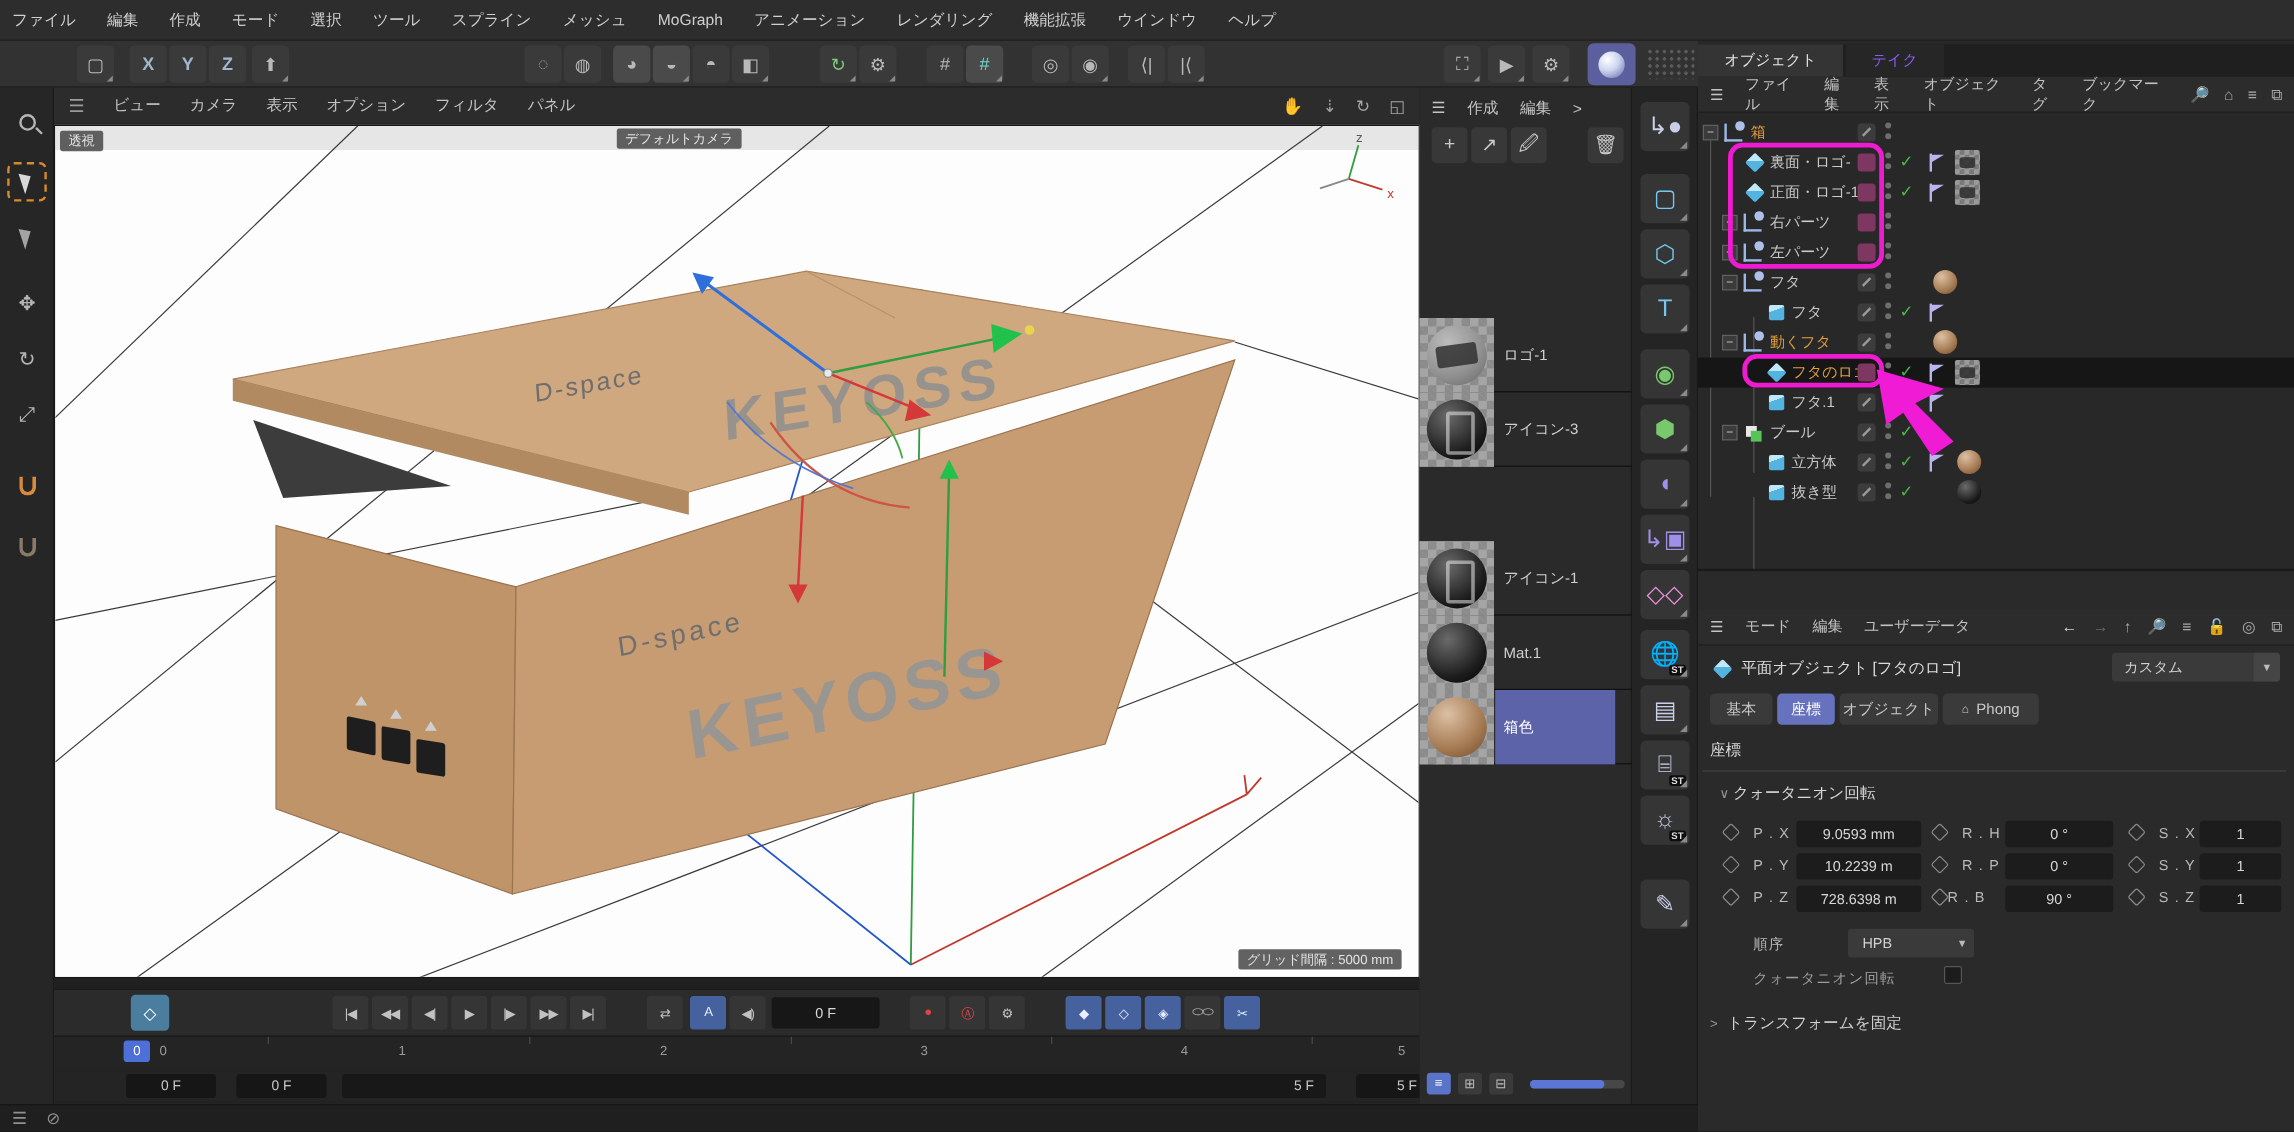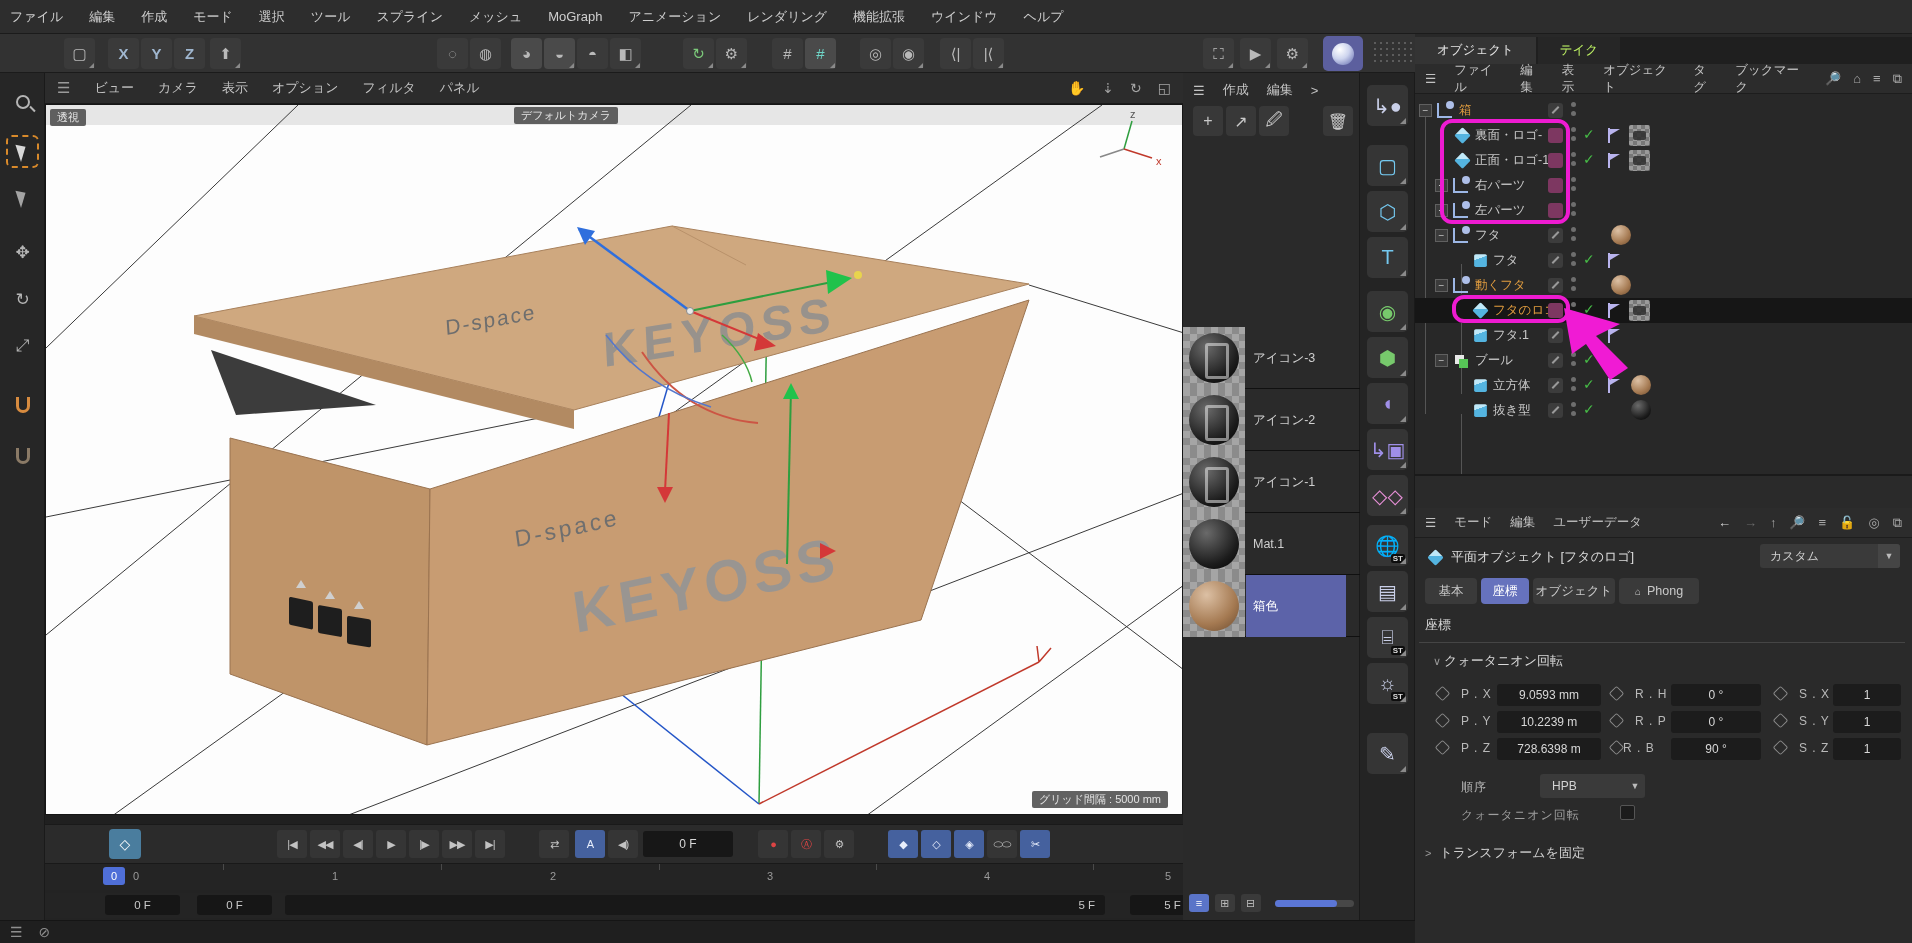--- a/index.html
+++ b/index.html
@@ -82,21 +82,21 @@
   
   .strip{left:1360px;top:73px;width:55px;height:847px;background:#242424;border-right:1px solid #1a1a1a;}
   .sico{position:absolute;left:7px;width:41px;height:41px;background:#353535;border-radius:5px;display:flex;align-items:center;justify-content:center;font-size:20px;}
   .sico .sub{position:absolute;right:2px;bottom:2px;width:0;height:0;border-left:6px solid transparent;border-bottom:6px solid #8a8a8a;}
   .stbadge{position:absolute;right:3px;bottom:3px;background:#0d0d0d;color:#ddd;font-size:8px;padding:0 2px;border-radius:2px;font-weight:bold;}
   .c-blue{color:#74c8ef;} .c-green{color:#77c96c;} .c-purple{color:#9f8fe8;} .c-pink{color:#e890d8;} .c-gray{color:#c9cfe8;}
 
   
   .rightpanel{left:1415px;top:34px;width:497px;height:909px;background:#282828;}
   .omtabs{position:absolute;left:0;top:3px;width:497px;height:27px;background:#1f1f1f;display:flex;}
-  .omtab{padding:5px 22px;font-size:12.5px;color:#bef264;background:#262626;margin-right:2px;}
+  .omtab{padding:5px 22px;font-size:12.5px;color:#8b5cf6;background:#262626;margin-right:2px;}
   .omtab.on{background:#343434;color:#e4e4e4;}
   .ommenu{position:absolute;left:0;top:30px;width:497px;height:30px;display:flex;gap:18px;align-items:center;padding-left:10px;font-size:12.5px;color:#c2c2c2;background:#2c2c2c;border-bottom:1px solid #1d1d1d;}
   .ommenu .right{margin-left:auto;display:flex;gap:12px;padding-right:10px;color:#a8a8a8;font-size:13px;}
   .otree{position:absolute;left:0;top:60px;width:497px;height:380px;background:#282828;}
   .orow{position:absolute;left:0;width:497px;height:25px;}
   .orow .exp{position:absolute;top:6px;width:13px;height:13px;background:#3b3b3b;border:1px solid #606060;color:#c9c9c9;font-size:10px;line-height:11px;text-align:center;}
   .oname{position:absolute;top:4px;font-size:12.5px;color:#c9c9c9;white-space:nowrap;}
   .c-or{color:#e09c3f;}
   .oi{position:absolute;top:5px;width:15px;height:15px;}
   .oi-null{border-left:2px solid #9db7e6;border-bottom:2px solid #9db7e6;}
@@ -386,31 +386,31 @@
       <span>編集</span>
       <span>&gt;</span>
     </div>
     <div class="matbtns">
       <div class="mbtn" style="left:10px">+</div>
       <div class="mbtn" style="left:43px">↗</div>
       <div class="mbtn" style="left:76px">🖉</div>
       <div class="mbtn" style="left:140px">🗑</div>
     </div>
 
+    <div class="mrow" style="top:192px">
+      <div class="mthumb checker">
+          <div class="sphere sph-logo"></div>
+        </div>
+      <div class="mlabel">ロゴ-1</div>
+    </div>
     <div class="mrow" style="top:254px">
       <div class="mthumb checker">
           <div class="sphere sph-black sph-icon"></div>
         </div>
       <div class="mlabel">アイコン-3</div>
-    </div>
-    <div class="mrow" style="top:316px">
-      <div class="mthumb checker">
-          <div class="sphere sph-black sph-icon"></div>
-        </div>
-      <div class="mlabel">アイコン-2</div>
     </div>
     <div class="mrow" style="top:378px">
       <div class="mthumb checker">
           <div class="sphere sph-black sph-icon"></div>
         </div>
       <div class="mlabel">アイコン-1</div>
     </div>
     <div class="mrow" style="top:440px">
       <div class="mthumb checker">
           <div class="sphere sph-black"></div>

